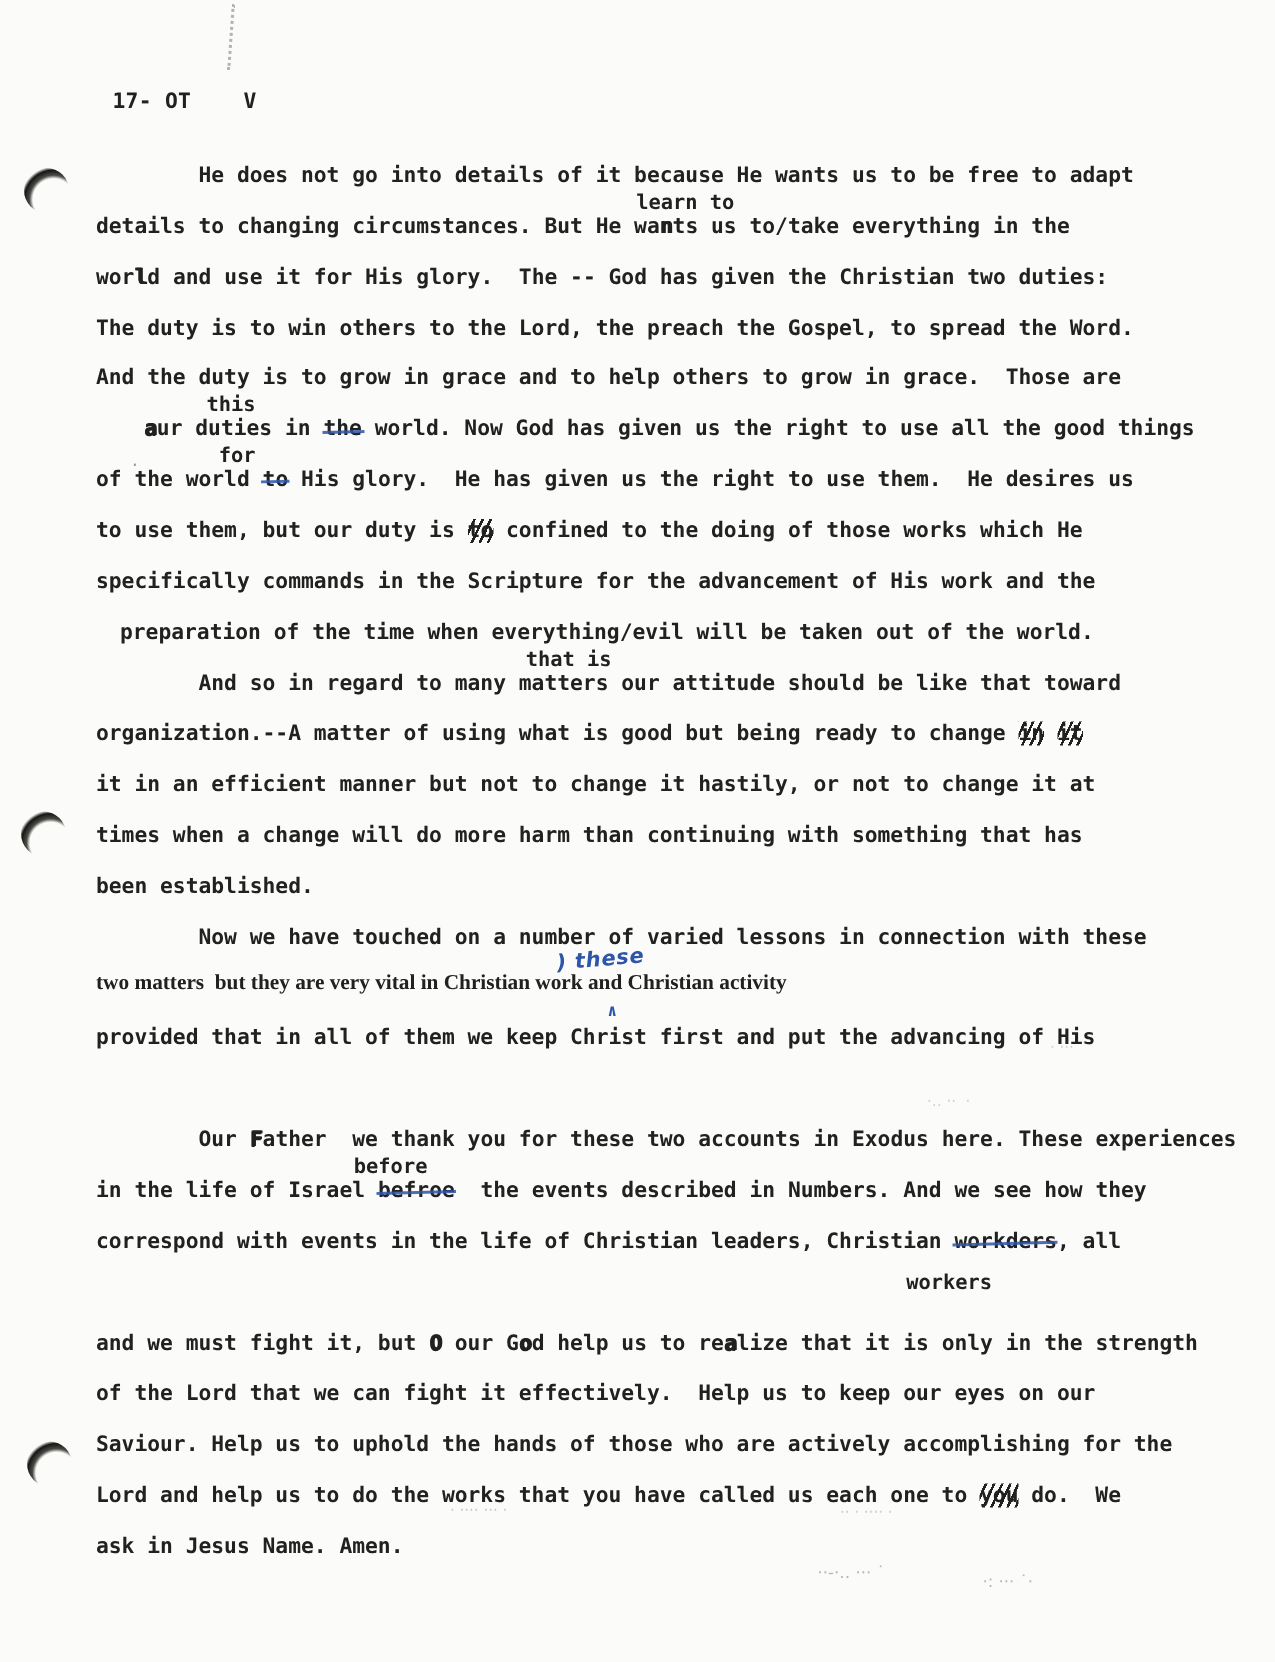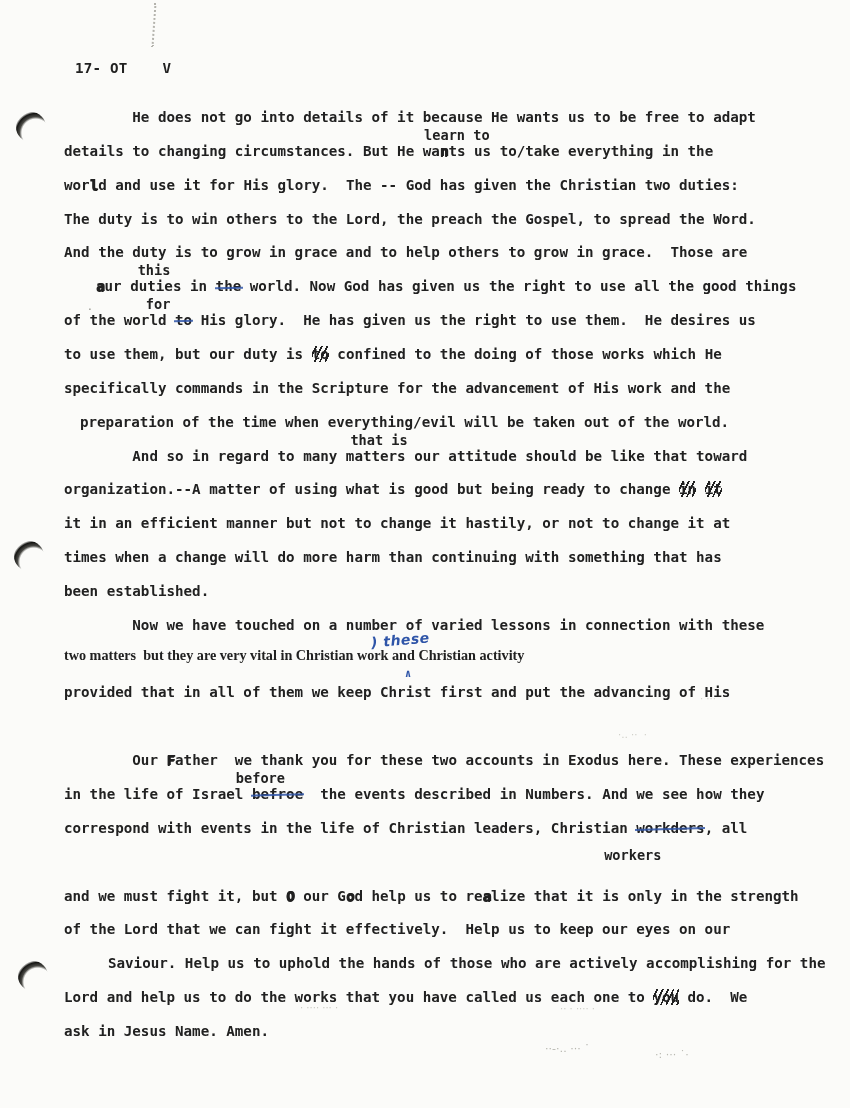--- a/index.html
+++ b/index.html
@@ -75,21 +75,21 @@
     <div class="row main" style="top: 647px; left: calc(0ch + 64px); font-family: Liberation Serif, serif;"><span>two matters  but they are very vital in Christian work and Christian activity</span></div>
     <div class="row caret" style="top: 666.6px; left: 404.8px;"><span>∧</span></div>
     <div class="row main" style="top: 684.45px; left: calc(0ch + 64px);"><span>provided that in all of them we keep Christ first and put the advancing of His</span></div>
     <div class="row main" style="top: 752.15px; left: calc(0ch + 64px);"><span>        Our </span><span class="ovr">F</span><span>ather  we thank you for these two accounts in Exodus here. These experiences</span></div>
     <div class="row insert" style="top: 770px; left: calc(21ch + 64px);"><span>before</span></div>
     <div class="row main" style="top: 786px; left: calc(0ch + 64px);"><span>in the life of Israel </span><span class="strike">befroe</span><span>  the events described in Numbers. And we see how they</span></div>
     <div class="row insert" style="top: 819px; left: calc(66ch + 64px); margin-top: 28px;"><span>workers</span></div>
     <div class="row main" style="top: 819.85px; left: calc(0ch + 64px);"><span>correspond with events in the life of Christian leaders, Christian </span><span class="strike">workders</span><span>, all</span></div>
     <div class="row main" style="top: 887.55px; left: calc(0ch + 64px);"><span>and we must fight it, but </span><span class="ovr">O</span><span> our G</span><span class="ovr">o</span><span>d help us to re</span><span class="ovr">a</span><span>lize that it is only in the strength</span></div>
     <div class="row main" style="top: 921.4px; left: calc(0ch + 64px);"><span>of the Lord that we can fight it effectively.  Help us to keep our eyes on our</span></div>
-    <div class="row main" style="top: 955.25px; left: calc(0ch + 64px); margin-left: 44px;"><span>Saviour. Help us to uphold the hands of those who are actively accomplishing for the</span></div>
+    <div class="row main" style="top: 955.25px; left: calc(0ch + 64px);"><span>Saviour. Help us to uphold the hands of those who are actively accomplishing for the</span></div>
     <div class="row main" style="top: 989.1px; left: calc(0ch + 64px);"><span>Lord and help us to do the works that you have called us each one to </span><span class="xout">you</span><span> do.  We</span></div>
     <div class="row main" style="top: 1022.95px; left: calc(0ch + 64px);"><span>ask in Jesus Name. Amen.</span></div>
     <div class="punch" style="left: 16px; top: 112px;"></div>
     <div class="punch" style="left: 14px; top: 541px;"></div>
     <div class="punch" style="left: 18px; top: 961px;"></div>
     <div class="scratch" style="height: 44px; left: 153px; top: 3px;"></div>
     <div class="speck" style="color: rgb(143, 143, 137); font-size: 12px; left: 88px; top: 303px;">·</div>
     <div class="speck" style="color: rgb(207, 207, 200); font-size: 10px; left: 618px; top: 729px;">·‥ ··  ·</div>
     <div class="speck" style="color: rgb(212, 212, 205); font-size: 10px; left: 700px; top: 693px;">· ···</div>
     <div class="speck" style="color: rgb(201, 201, 194); font-size: 10px; left: 300px; top: 1002px;">· ···· ··· ·</div>

